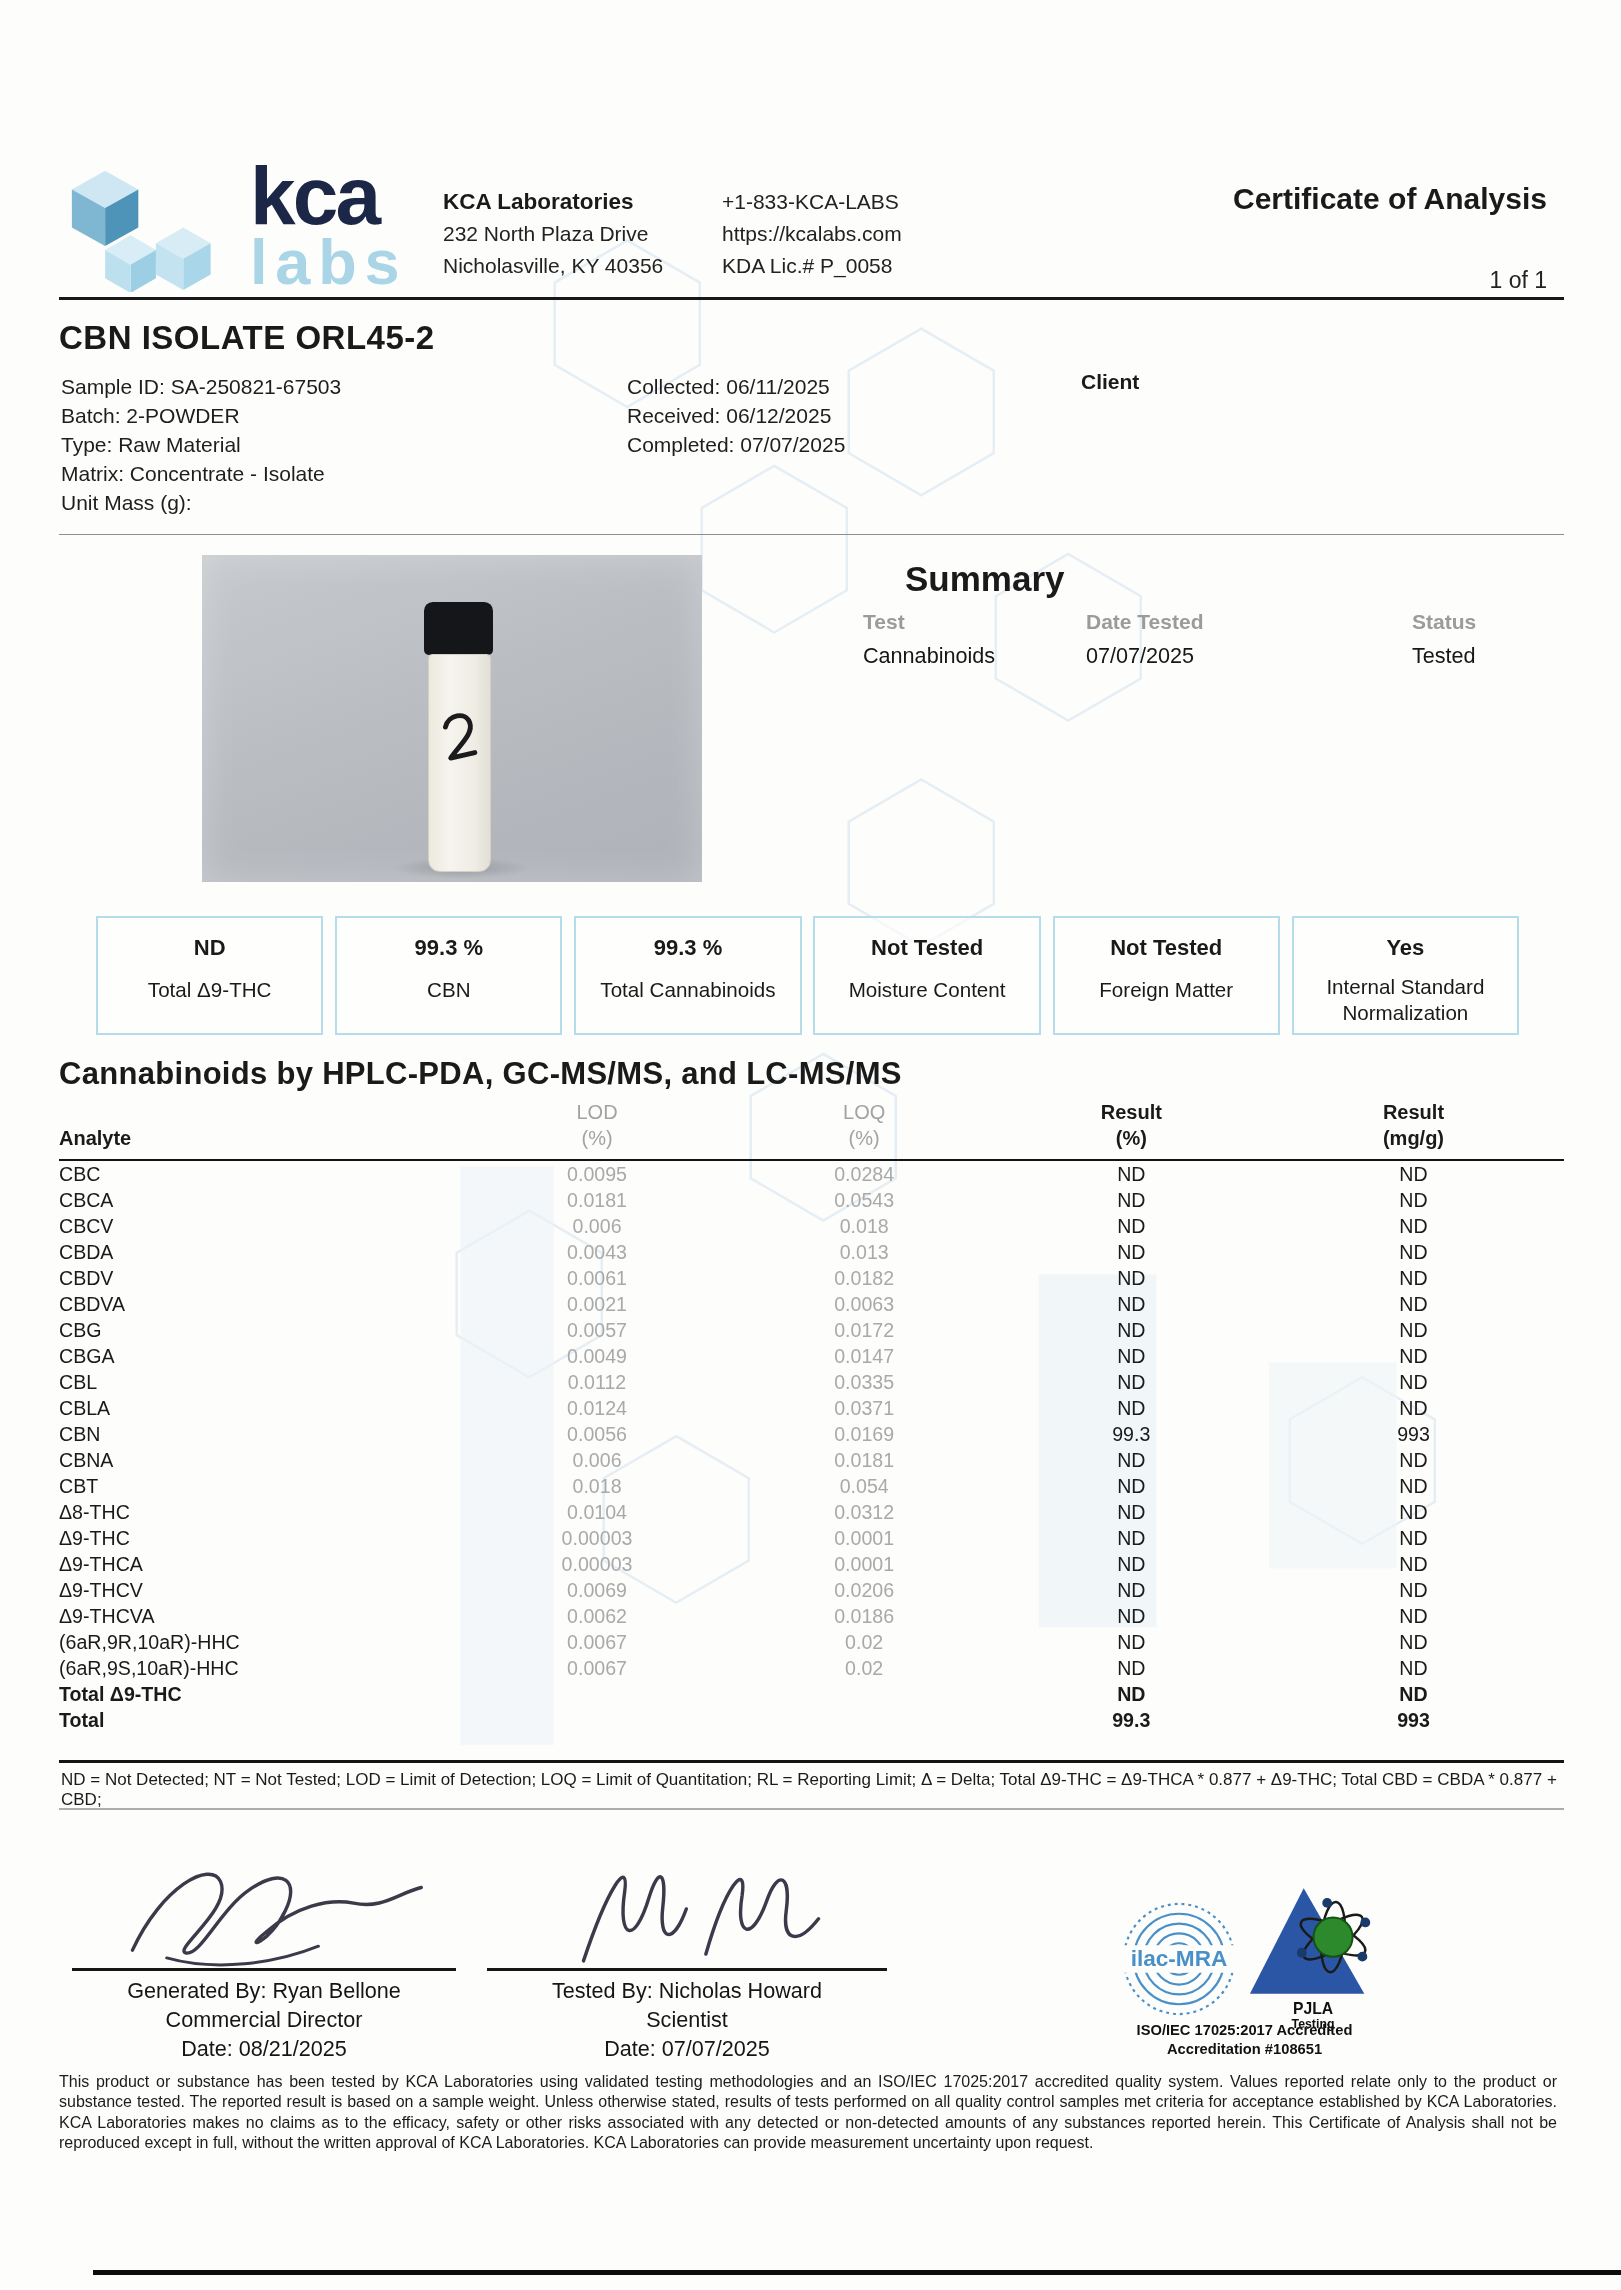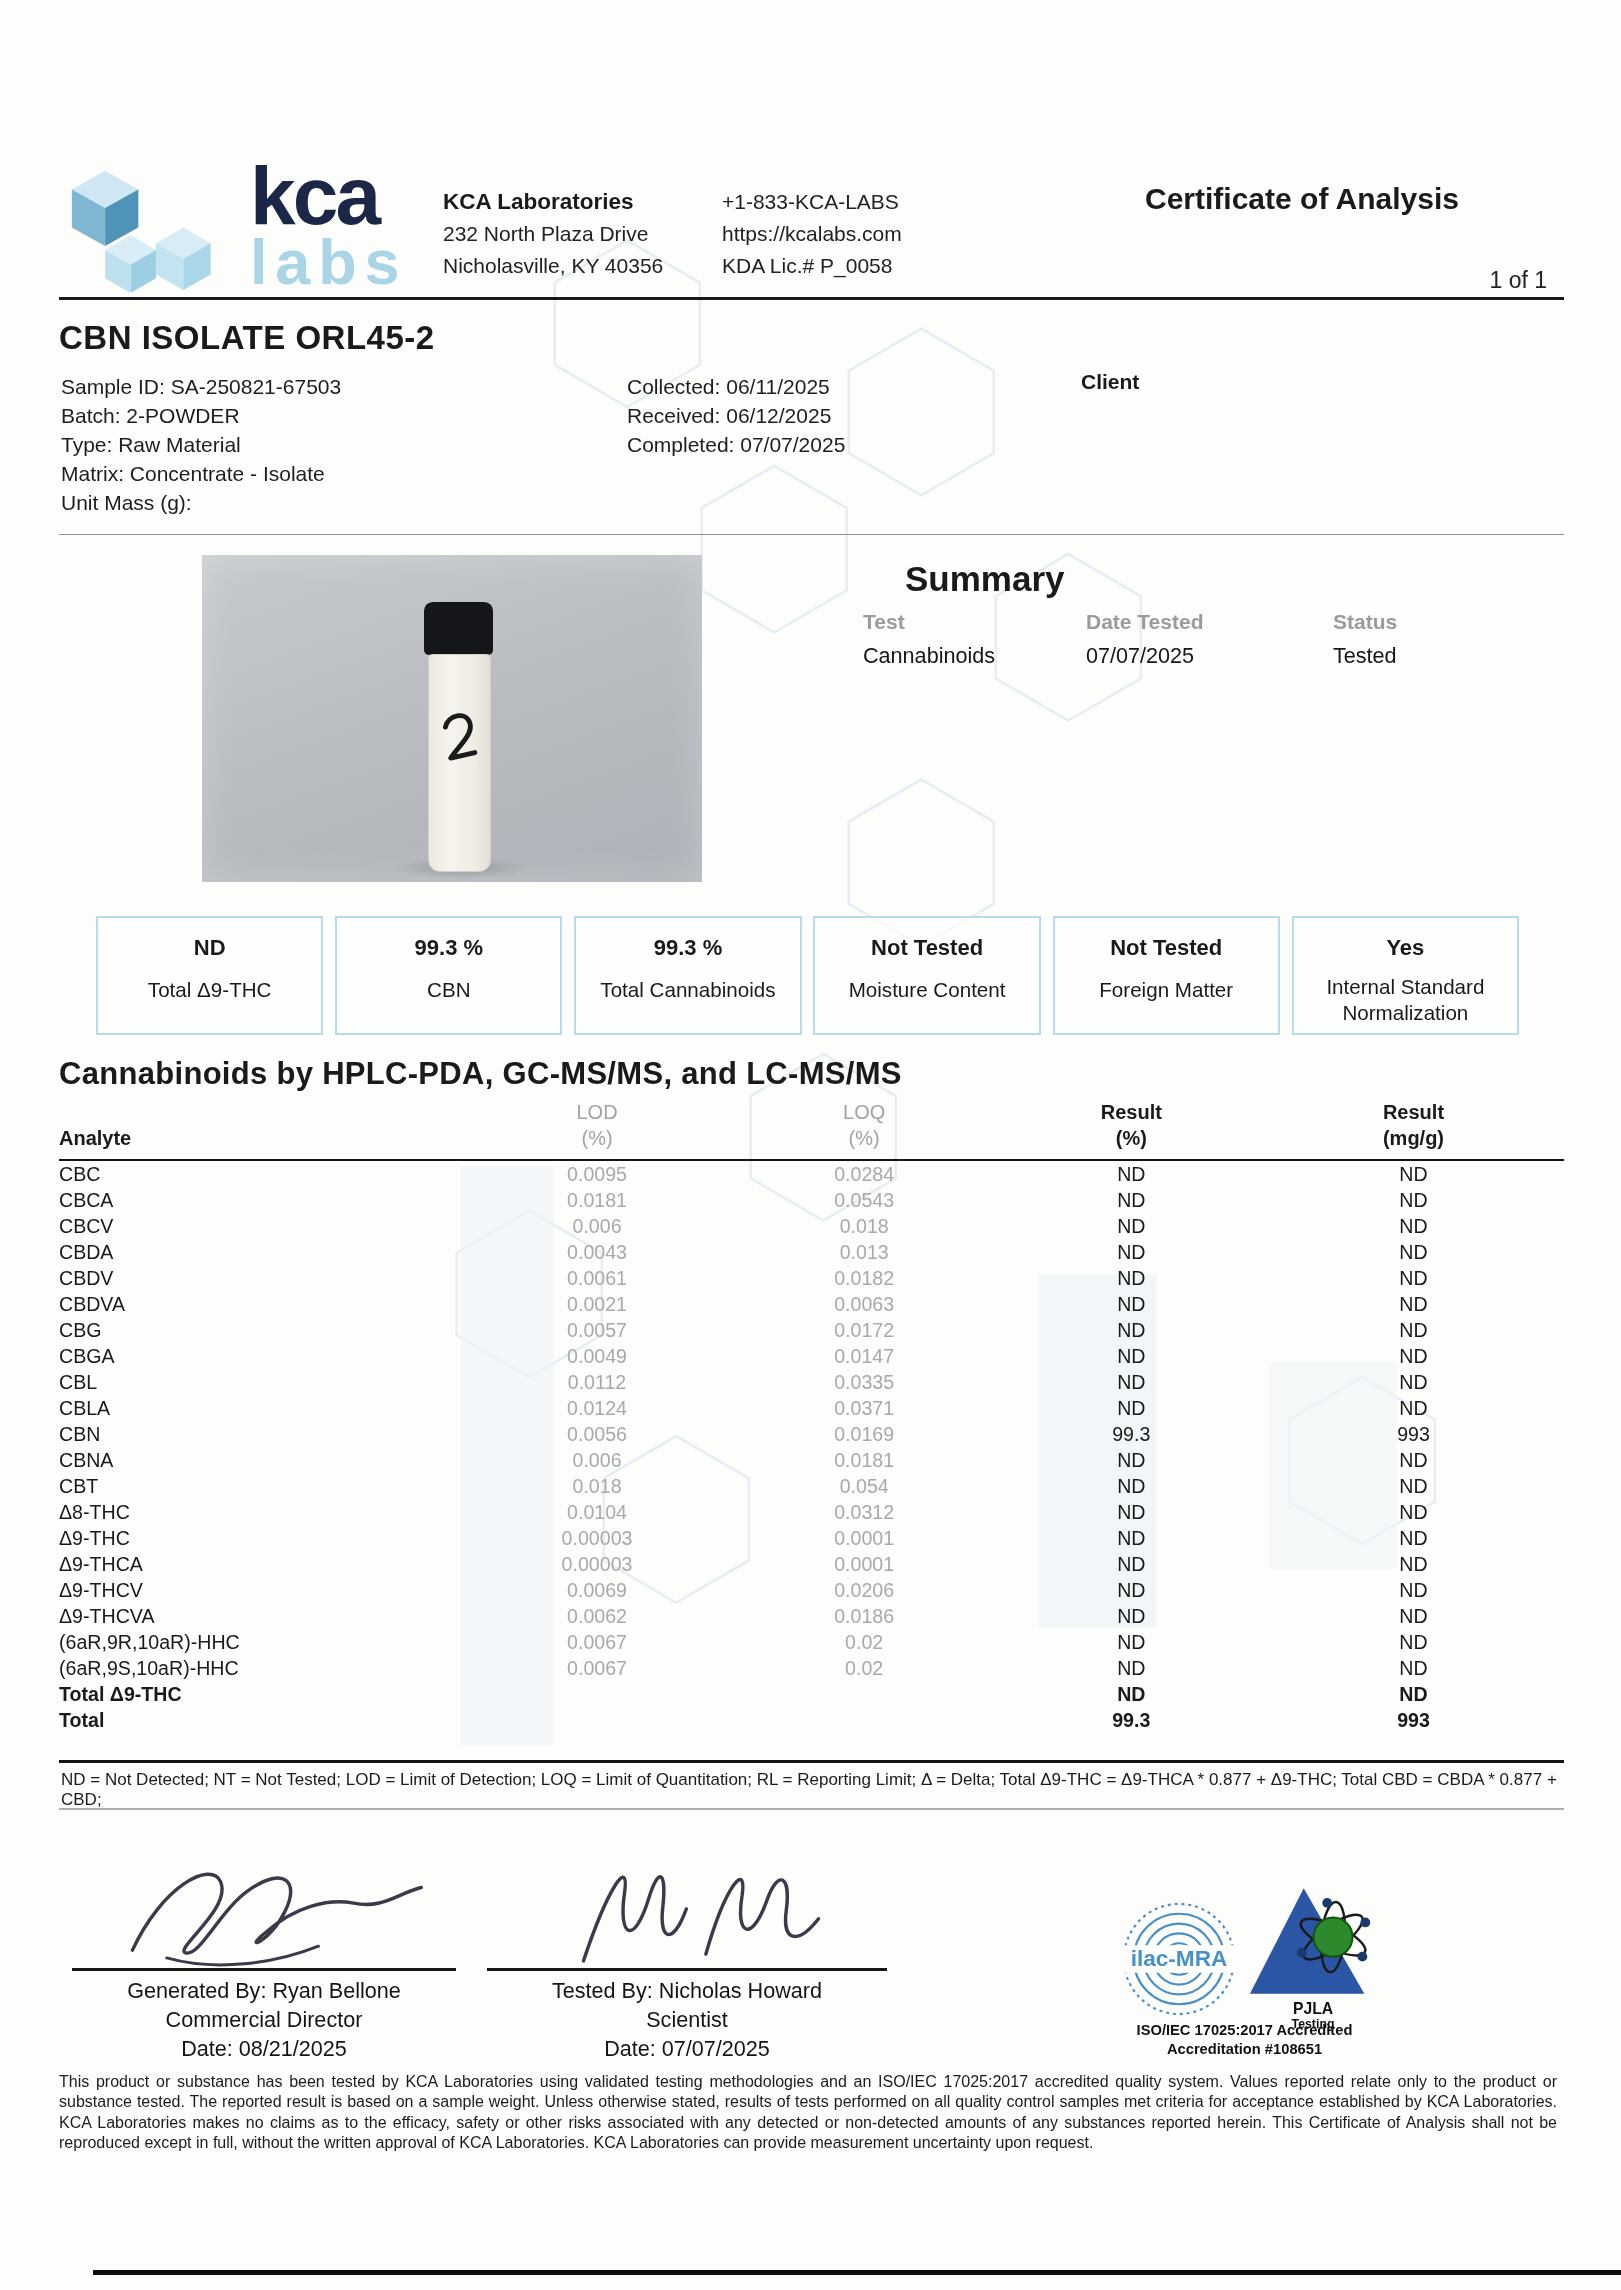--- a/index.html
+++ b/index.html
@@ -10,21 +10,21 @@
   }
   .layer{position:absolute;inset:0;}
   .wm{pointer-events:none;}
   .abs{position:absolute;}
 
   
   .logo-main{font-size:82px;font-weight:800;color:#1c2748;letter-spacing:-2.9px;line-height:1;}
   .logo-sub{font-size:63px;font-weight:700;color:#a9d5e6;letter-spacing:7.8px;line-height:1;margin-top:-5.9px;}
   .lab-name{font-weight:700;font-size:22.5px;line-height:32px;}
   .lab-line{font-size:21px;line-height:32px;color:#222;}
-  .doc-title{font-size:30px;font-weight:700;text-align:center;}
+  .doc-title{font-size:30px;font-weight:700;text-align:right;}
   .page-num{font-size:23px;text-align:right;color:#222;}
   .rule-heavy{background:#181818;height:2.9px;}
   .rule-thin{background:#8f8f8f;height:1px;}
   .rule-gray{background:#adadad;height:2px;}
 
   
   .sample-title{font-size:33px;font-weight:800;letter-spacing:0.5px;}
   .field-line{font-size:21px;line-height:29px;color:#1e1e1e;}
   .client-label{font-size:21px;font-weight:700;}
 
@@ -167,21 +167,21 @@
   <div class="abs summary-heading" style="left:905px;top:559px;">Summary</div>
 
   <div class="abs" style="left:863px;top:610px;">
     <div class="sum-label">Test</div>
     <div class="sum-value">Cannabinoids</div>
   </div>
   <div class="abs" style="left:1086px;top:610px;">
     <div class="sum-label">Date Tested</div>
     <div class="sum-value">07/07/2025</div>
   </div>
-  <div class="abs" style="left:1333px;top:610px;">
+  <div class="abs" style="left:1412px;top:610px;">
     <div class="sum-label">Status</div>
     <div class="sum-value">Tested</div>
   </div>
 
   <div class="abs boxes" style="left:96px;top:916px;width:1423px;">
     <div class="rbox">
       <div class="rbox-value">ND</div>
       <div class="rbox-label">Total Δ9-THC</div>
     </div>
     <div class="rbox">

